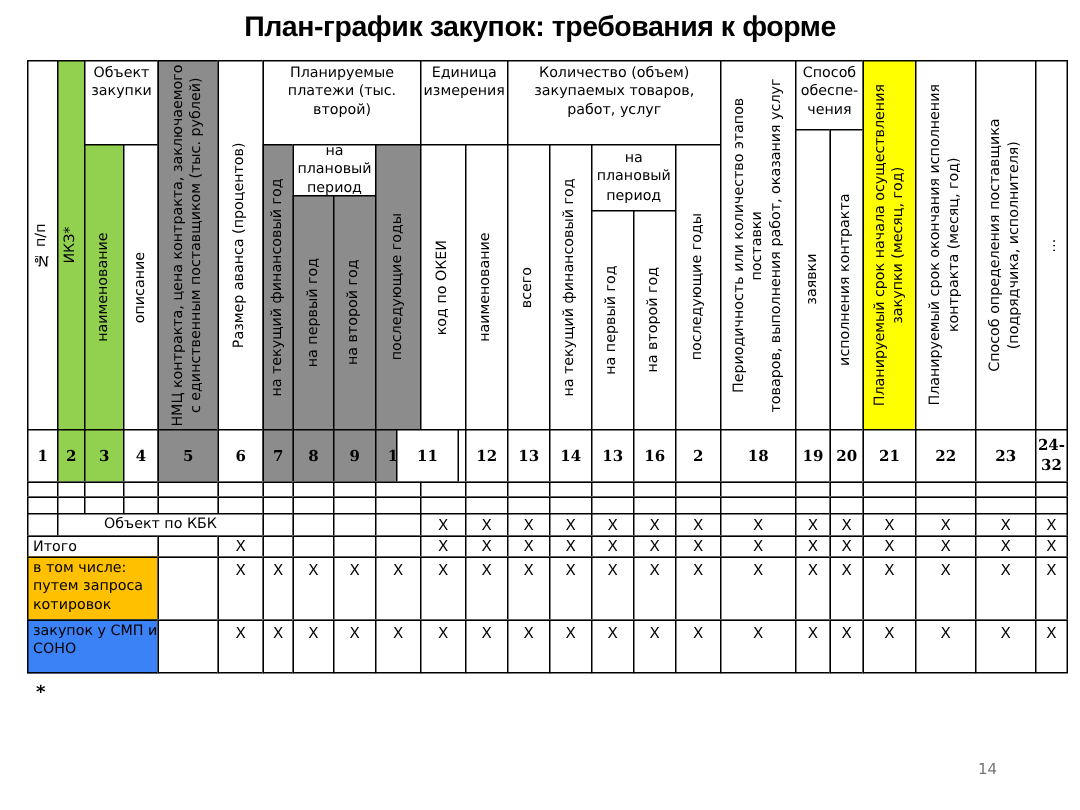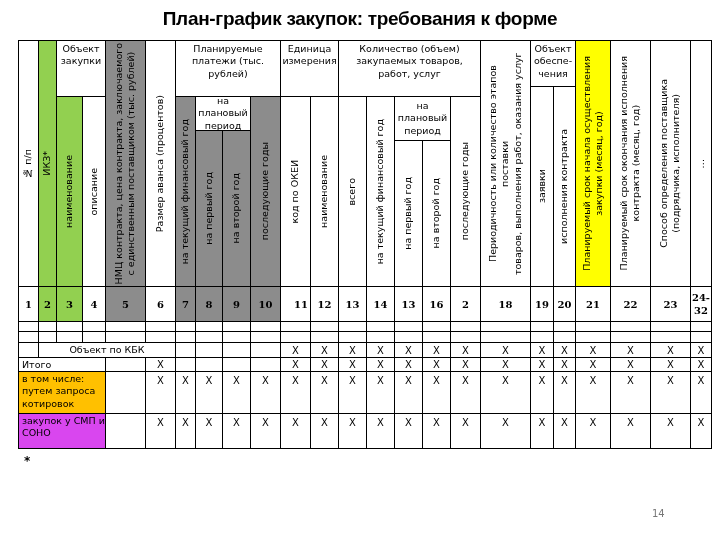--- a/index.html
+++ b/index.html
@@ -10,21 +10,21 @@
   .cell { position:absolute; box-sizing:border-box; border:1px solid #000;
           display:flex; align-items:center; justify-content:center; text-align:center;
           font-size:9.5px; line-height:1.3; overflow:hidden; background:#fff; }
   .vt { writing-mode:vertical-rl; transform:rotate(180deg); white-space:nowrap; }
   .vt2 { writing-mode:vertical-rl; transform:rotate(180deg); white-space:pre-line; text-align:center; }
   .num { font-family:"DejaVu Serif", serif; font-weight:bold; font-size:10px; }
   .green { background:#92d050; }
   .gray { background:#8c8c8c; }
   .yellow { background:#ffff00; }
   .orange { background:#ffc000; }
-  .blue { background:#d946ef; }
+  .blue { background:#3b82f6; }
   .x { font-size:10px; }
   .left { justify-content:flex-start; text-align:left; padding-left:3px; align-items:flex-start; padding-top:1px; }
   .top { align-items:flex-start; padding-top:2px; }
   .footnote { position:absolute; left:24px; top:454px; font-size:12px; font-weight:bold; }
   .pagenum { position:absolute; left:652px; top:508px; font-size:10px; color:#777; }
 </style>
 </head>
 <body>
 
 <div class="title">План-график закупок: требования к форме</div>
@@ -46,21 +46,21 @@
       <span class="vt">описание</span>
     </div>
     <div class="cell gray" style="left: 105px; top: 40px; width: 41px; height: 247px;">
       <span class="vt2">НМЦ контракта, цена контракта, заключаемого
 с единственным поставщиком (тыс. рублей)</span>
     </div>
     <div class="cell " style="left: 145px; top: 40px; width: 31px; height: 247px;">
       <span class="vt">Размер аванса (процентов)</span>
     </div>
     <div class="cell top" style="left: 175px; top: 40px; width: 106px; height: 57px;">
-      <span>Планируемые платежи (тыс. рублей)</span>
+      <span>Планируемые платежи (тыс. второй)</span>
     </div>
     <div class="cell gray" style="left: 175px; top: 96px; width: 21px; height: 191px;">
       <span class="vt">на текущий финансовый год</span>
     </div>
     <div class="cell " style="left: 195px; top: 96px; width: 56px; height: 35px;">
       <span>на плановый период</span>
     </div>
     <div class="cell gray" style="left: 195px; top: 130px; width: 28px; height: 157px;">
       <span class="vt">на первый год</span>
     </div>
@@ -98,21 +98,21 @@
       <span class="vt">на второй год</span>
     </div>
     <div class="cell " style="left: 450px; top: 96px; width: 31px; height: 191px;">
       <span class="vt">последующие годы</span>
     </div>
     <div class="cell " style="left: 480px; top: 40px; width: 51px; height: 247px;">
       <span class="vt2">Периодичность или количество этапов поставки
 товаров, выполнения работ, оказания услуг</span>
     </div>
     <div class="cell top" style="left: 530px; top: 40px; width: 46px; height: 47px;">
-      <span>Объект обеспе-чения</span>
+      <span>Способ обеспе-чения</span>
     </div>
     <div class="cell " style="left: 530px; top: 86px; width: 24px; height: 201px;">
       <span class="vt">заявки</span>
     </div>
     <div class="cell " style="left: 553px; top: 86px; width: 23px; height: 201px;">
       <span class="vt">исполнения контракта</span>
     </div>
     <div class="cell yellow" style="left: 575px; top: 40px; width: 36px; height: 247px;">
       <span class="vt2">Планируемый срок начала осуществления
 закупки (месяц, год)</span>
@@ -151,21 +151,21 @@
     </div>
     <div class="cell num gray" style="left: 195px; top: 286px; width: 28px; height: 36px;">
       <span>8</span>
     </div>
     <div class="cell num gray" style="left: 222px; top: 286px; width: 29px; height: 36px;">
       <span>9</span>
     </div>
     <div class="cell num gray" style="left: 250px; top: 286px; width: 31px; height: 36px;">
       <span>10</span>
     </div>
-    <div class="cell num " style="left: 280px; top: 286px; width: 42px; height: 36px;">
+    <div class="cell num " style="left: 264px; top: 286px; width: 42px; height: 36px;">
       <span>11</span>
     </div>
     <div class="cell num " style="left: 310px; top: 286px; width: 29px; height: 36px;">
       <span>12</span>
     </div>
     <div class="cell num " style="left: 338px; top: 286px; width: 29px; height: 36px;">
       <span>13</span>
     </div>
     <div class="cell num " style="left: 366px; top: 286px; width: 29px; height: 36px;">
       <span>14</span>

